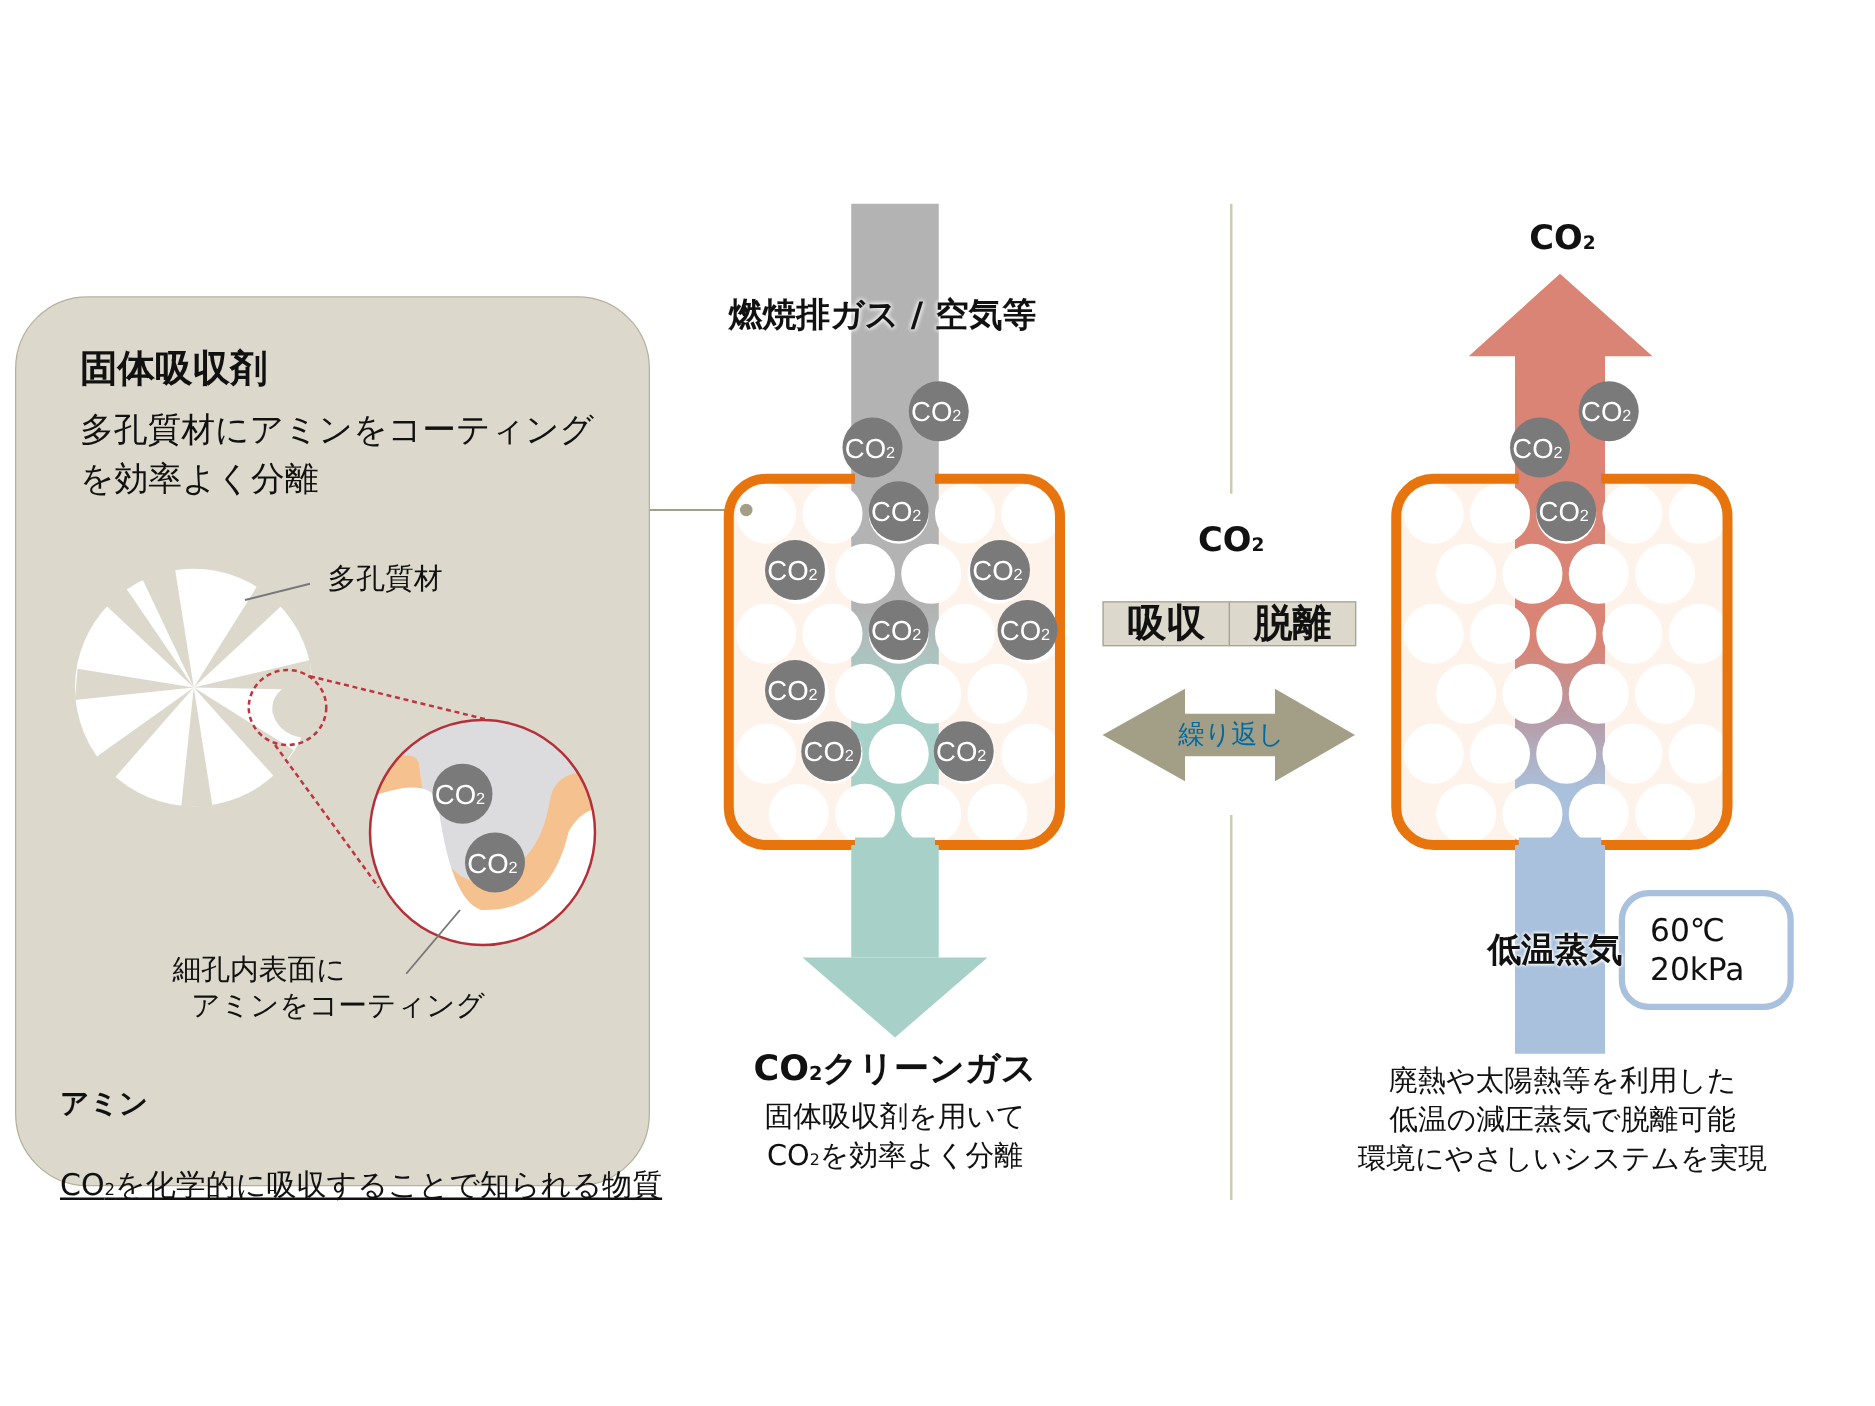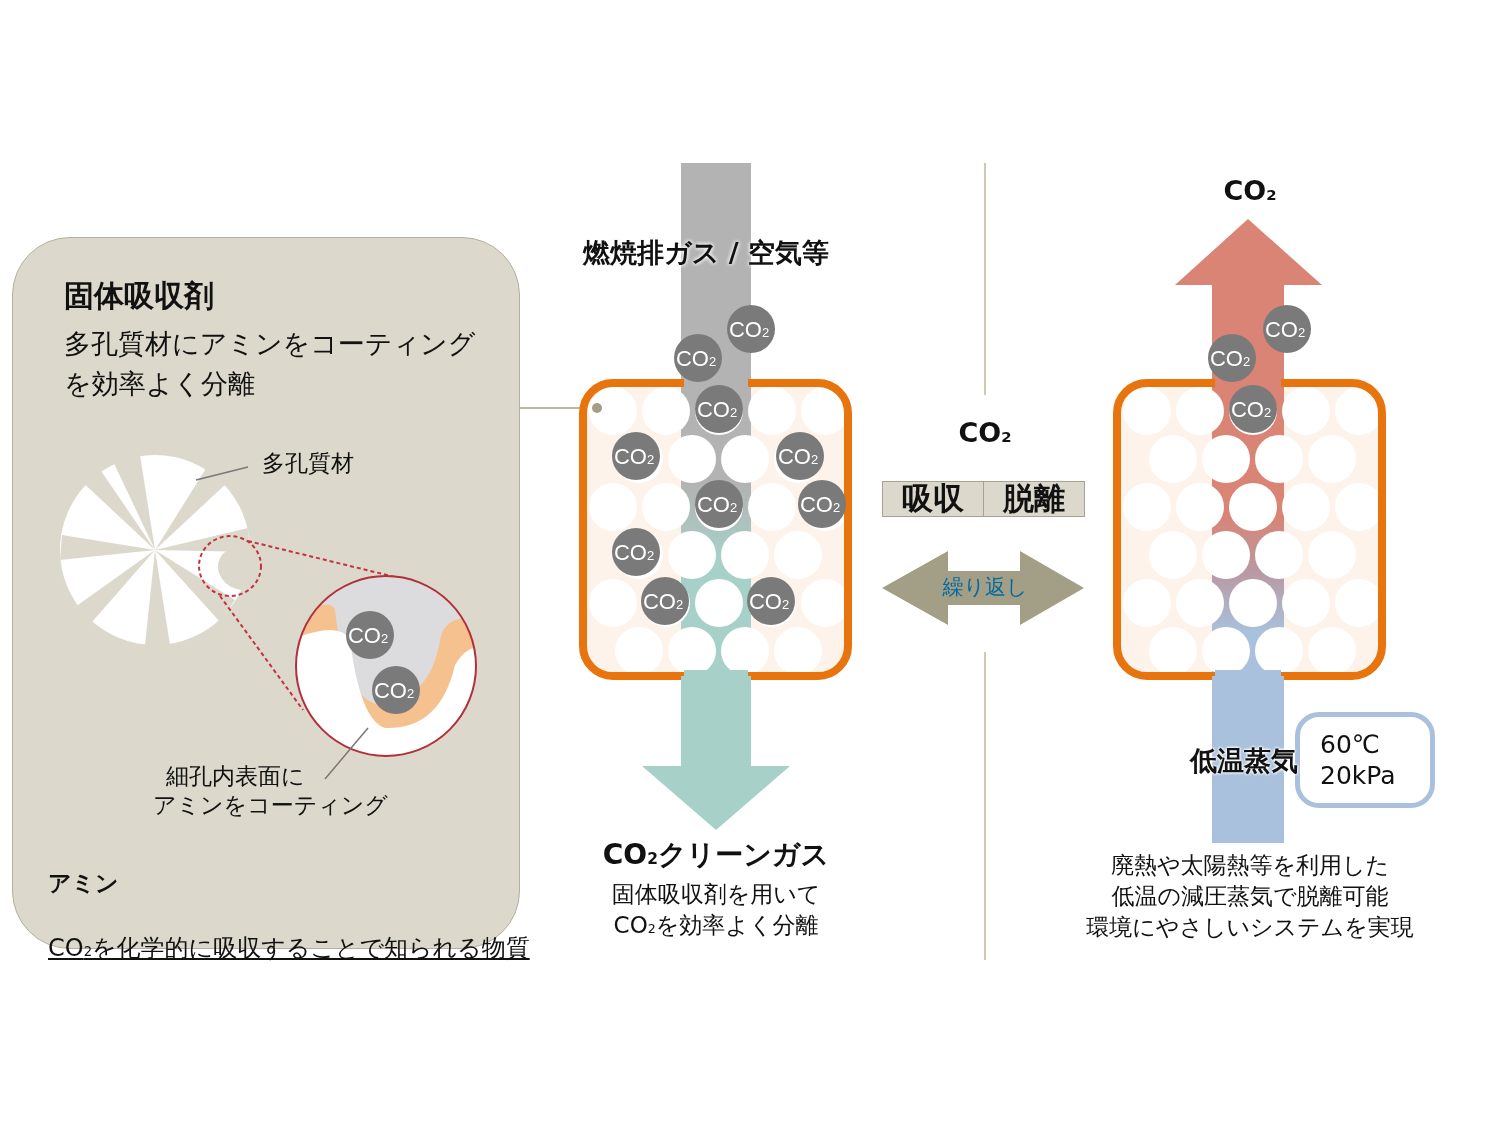--- a/index.html
+++ b/index.html
@@ -190,21 +190,21 @@
       <text x="368" y="643" text-anchor="middle" fill="#ffffff" font-size="22" font-family="&quot;Liberation Sans&quot;, sans-serif"><tspan>CO</tspan><tspan font-size="13">2</tspan></text>
       <circle cx="396" cy="690" r="24" fill="#7a7a7a"></circle>
       <text x="394" y="698" text-anchor="middle" fill="#ffffff" font-size="22" font-family="&quot;Liberation Sans&quot;, sans-serif"><tspan>CO</tspan><tspan font-size="13">2</tspan></text>
     </g>
 </svg>
 
 <div class="txt bold" style="left:64px;top:278px;font-size:30px;">固体吸収剤</div>
 <div class="txt" style="left:64px;top:328px;font-size:27px;font-family:Liberation Serif, serif;">多孔質材にアミンをコーティング</div>
 <div class="txt" style="left:64px;top:368px;font-size:27px;">を効率よく分離</div>
 <div class="txt" style="left:262px;top:450px;font-size:23px;text-align:center;">多孔質材</div>
-<div class="txt" style="left:166px;top:763px;font-size:23px;">細孔内表面に</div>
+<div class="txt" style="left:138px;top:763px;font-size:23px;">細孔内表面に</div>
 <div class="txt" style="left:153px;top:792px;font-size:23px;">アミンをコーティング</div>
 <div class="txt bold" style="left:48px;top:870px;font-size:23px;">アミン</div>
 <div class="txt" style="left:48px;top:934px;font-size:24px;text-decoration:underline;"><span>CO</span><sub class="s2">2</sub><span>を化学的に吸収することで知られる物質</span></div>
 
 <div class="txt bold" style="left:583px;top:237px;font-size:27px;text-shadow:0 0 4px #fff,0 0 4px #fff;">燃焼排ガス / 空気等</div>
 <div class="txt bold ctr" style="left:566px;top:838px;width:300px;font-size:28px;"><span>CO</span><sub class="s2">2</sub><span>クリーンガス</span></div>
 <div class="txt ctr" style="left:566px;top:881px;width:300px;font-size:23px;">固体吸収剤を用いて</div>
 <div class="txt ctr" style="left:566px;top:912px;width:300px;font-size:23px;"><span>CO</span><sub class="s2">2</sub><span>を効率よく分離</span></div>
 
 <div class="txt bold ctr" style="left:935px;top:417px;width:100px;font-size:27px;"><span>CO</span><sub class="s2">2</sub></div>

